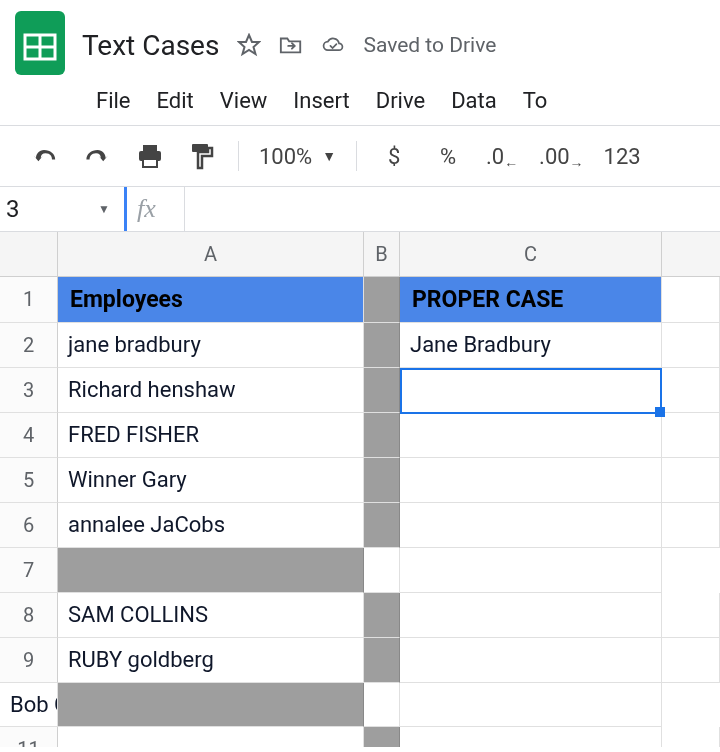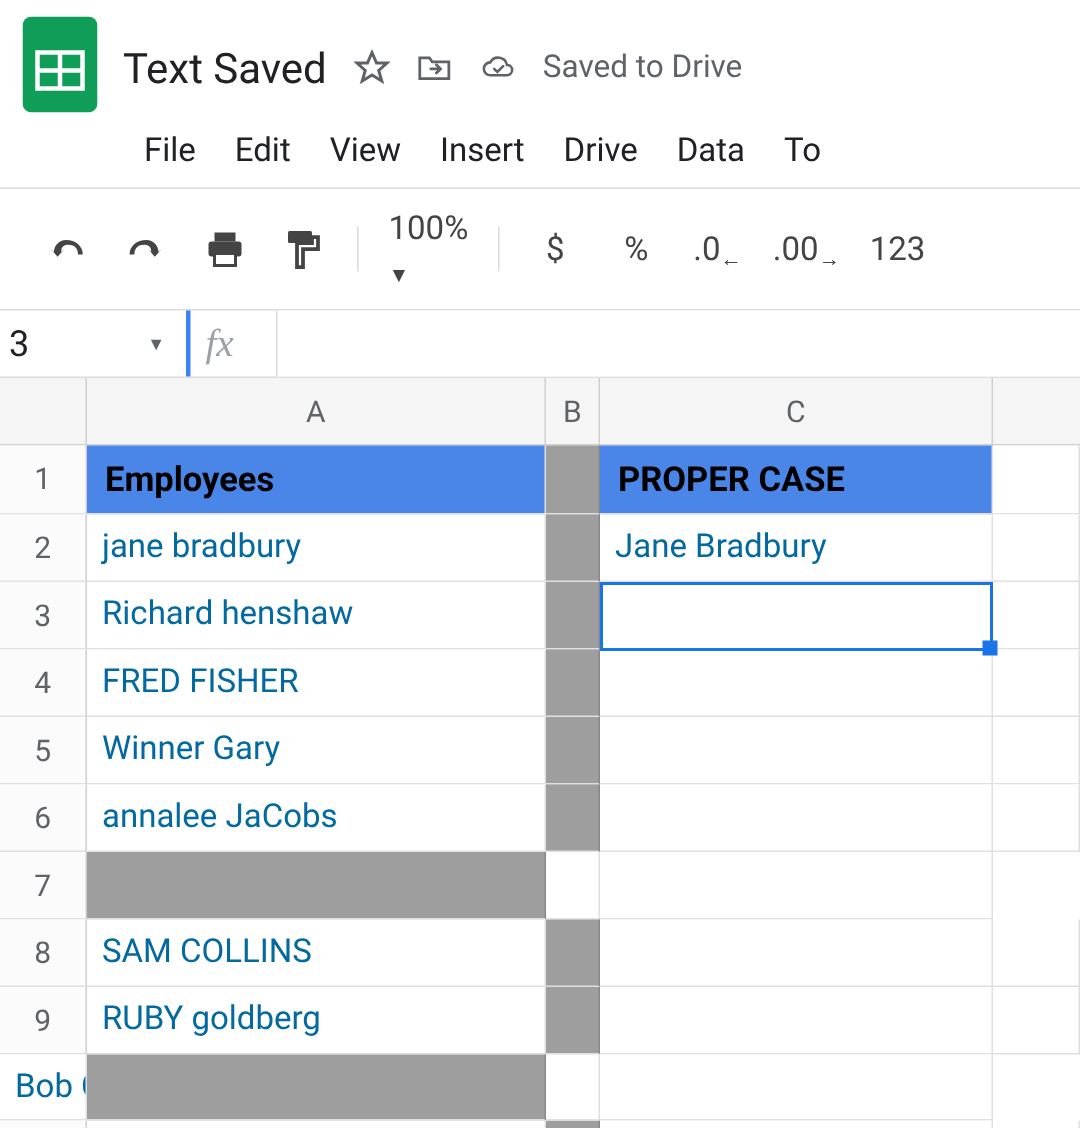--- a/index.html
+++ b/index.html
@@ -84,24 +84,23 @@
       justify-content: center;
       color: #444;
     }
     .tb-sep {
       width: 1px;
       height: 30px;
       background: #dadce0;
     }
     .zoom {
       display: flex;
-      align-items: flex-start;
+      align-items: center;
       gap: 10px;
       font-size: 22px;
-      flex-direction: column;
     }
     .zoom .caret { font-size: 14px; color: #444; }
     .fmt {
       font-size: 22px;
       display: inline-flex;
       align-items: center;
       justify-content: center;
       min-width: 34px;
     }
     .fmt.small-sub { position: relative; }
@@ -180,21 +179,21 @@
       font-size: 20px;
       color: #5f6368;
       padding: 10px 0;
       background: #fbfbfb;
     }
     .cell {
       border-right: 1px solid #e0e0e0;
       border-bottom: 1px solid #e0e0e0;
       padding: 9px 10px;
       font-size: 22px;
-      color: #0369a1;
+      color: #0f172a;
       background: #fff;
       white-space: nowrap;
       overflow: hidden;
     }
     .cell.col-b {
       background: #9e9e9e;
       border-right: 1px solid #888;
     }
     .cell.header-blue {
       background: #4a86e8;
@@ -227,21 +226,21 @@
     <div class="sheets-logo">
       <svg width="50" height="64" viewBox="0 0 50 64">
         <rect x="0" y="0" width="50" height="64" rx="6" fill="#0f9d58"></rect>
         <rect x="10" y="24" width="30" height="24" fill="none" stroke="#fff" stroke-width="3"></rect>
         <line x1="10" y1="36" x2="40" y2="36" stroke="#fff" stroke-width="3"></line>
         <line x1="25" y1="24" x2="25" y2="48" stroke="#fff" stroke-width="3"></line>
       </svg>
     </div>
     <div>
       <div class="title-row">
-        <span class="doc-title">Text Saved</span>
+        <span class="doc-title">Text Cases</span>
         <span class="title-icon">
           <svg width="24" height="24" viewBox="0 0 24 24" fill="none" stroke="#5f6368" stroke-width="2">
               <polygon points="12,2 15,9 22,9 16.5,14 18.5,21 12,17 5.5,21 7.5,14 2,9 9,9"></polygon>
             </svg>
         </span>
         <span class="title-icon">
           <svg width="26" height="22" viewBox="0 0 26 22" fill="none" stroke="#5f6368" stroke-width="2">
               <path d="M2 4 h7 l2 3 h12 v12 h-21 z"></path>
               <path d="M10 12 h7 M14 9 l3 3 l-3 3" stroke-linecap="round"></path>
             </svg>

